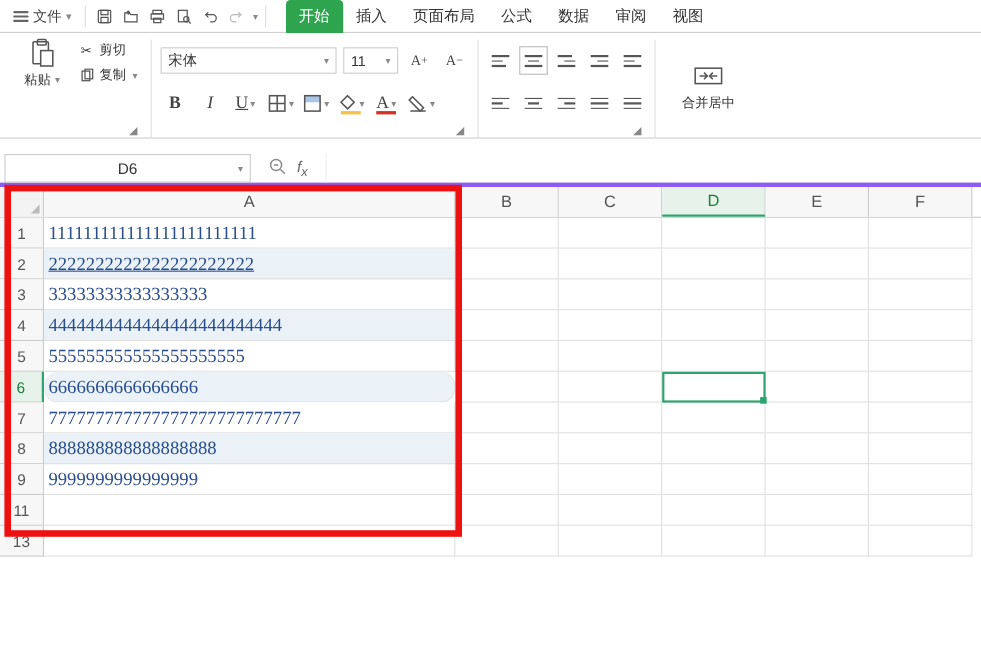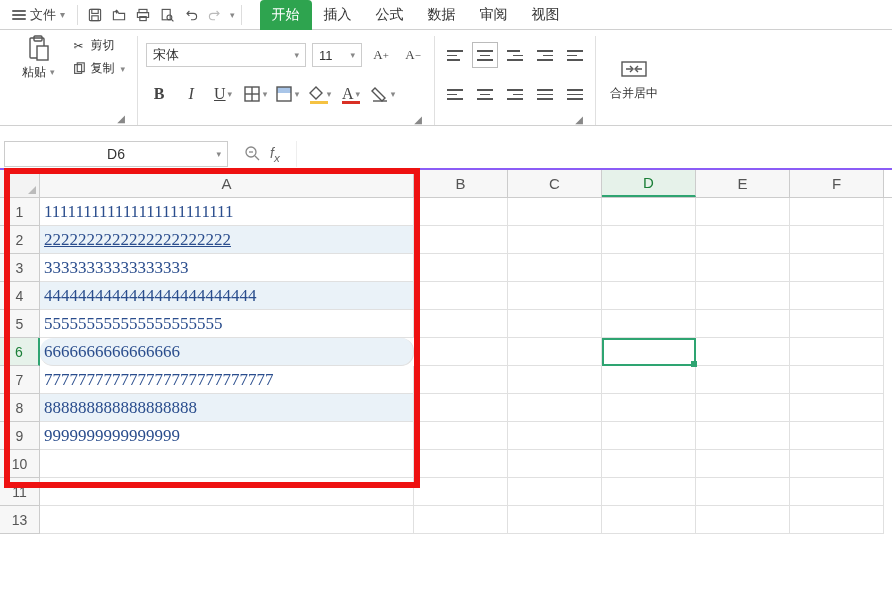--- a/index.html
+++ b/index.html
@@ -33,21 +33,21 @@
 .font-size { width: 50px; height: 24px; border: 1px solid #ccc; display: flex; align-items: center; padding: 0 6px; font-size: 13px; justify-content: space-between; cursor: pointer; }
 .fmtbtn { width: 26px; height: 26px; display: flex; align-items: center; justify-content: center; cursor: pointer; font-family: "Times New Roman", serif; font-size: 16px; color: #444; position: relative; }
 .fmtbtn svg { width: 18px; height: 18px; stroke: #555; fill: none; stroke-width: 1.4; }
 .fmtbtn .bar { position: absolute; bottom: 3px; left: 4px; right: 4px; height: 3px; }
 .alignbtn { width: 24px; height: 24px; display: flex; flex-direction: column; justify-content: center; gap: 3px; padding: 4px; cursor: pointer; }
 .alignbtn span { height: 1.5px; background: #555; }
 .aL span:nth-child(2){width:60%} .aC span:nth-child(2){width:60%;align-self:center} .aR span:nth-child(2){width:60%;align-self:flex-end}
 .corner-arrow { font-size: 10px; color: #888; text-align: right; padding-right: 4px; cursor: pointer; height: 12px; }
 
 
-.fxbar-area { height: 44px; padding-top: 14px; border-bottom: 2px solid #8b5cf6; display: flex; align-items: center; }
+.fxbar-area { height: 44px; padding-top: 14px; border-bottom: 4px solid #8b5cf6; display: flex; align-items: center; }
 .namebox { width: 224px; height: 26px; border: 1px solid #ccc; display: flex; align-items: center; justify-content: center; position: relative; margin-left: 4px; }
 .namebox .val { font-size: 14px; color: #333; }
 .namebox .chev { position: absolute; right: 6px; font-size: 9px; color: #888; }
 .fx-icons { display: flex; align-items: center; gap: 10px; padding: 0 16px; }
 .fx-icons .item { color: #666; cursor: pointer; font-size: 14px; font-style: italic; }
 .fxinput { flex: 1; height: 26px; border-left: 1px solid #eee; }
 
 
 .grid { position: relative; }
 .colhdr-row { display: flex; height: 28px; border-bottom: 1px solid #ccc; }
@@ -119,20 +119,21 @@
       <svg viewBox="0 0 20 20">
         <path d="M15 8H7a4 4 0 1 0 0 8h3"></path>
         <path d="M12 5l3 3-3 3"></path>
       </svg>
     </div>
   <span class="dd">▾</span>
   <div class="menu-sep"></div>
   <div class="tab-strip">
     <div class="tab active">开始</div>
     <div class="tab">插入</div>
+    <div class="tab">页面布局</div>
     <div class="tab">公式</div>
     <div class="tab">数据</div>
     <div class="tab">审阅</div>
     <div class="tab">视图</div>
   </div>
 </div>
 
 <div class="ribbon">
 
   <div class="rgroup">
@@ -280,21 +281,21 @@
       <div class="alignbtn">
           <span style="width:100%"></span>
           <span style="width:100%"></span>
           <span style="width:100%"></span>
         </div>
     </div>
     <div class="corner-arrow">◢</div>
   </div>
 
   <div class="rgroup">
-    <div class="bigbtn" style="height:84px;">
+    <div class="bigbtn" style="height:84px;margin-left:10px;">
       <div class="ico">
           <svg viewBox="0 0 28 20" width="28" height="20" fill="none" stroke="#555" stroke-width="1.4">
             <rect x="2" y="3" width="24" height="14"></rect>
             <path d="M6 10h6M16 10h6"></path>
             <path d="M10 7l3 3-3 3M18 7l-3 3 3 3"></path>
           </svg>
         </div>
       <div class="lbl">
           <span>合并居中</span>
         </div>
@@ -404,29 +405,20 @@
       <div class="row">
         <div class="rowhdr">9</div>
         <div class="cell colA" style="width: 374px;">9999999999999999</div>
         <div class="cell colB" style="width: 94px;"></div>
         <div class="cell colC" style="width: 94px;"></div>
         <div class="cell colD" style="width: 94px;"></div>
         <div class="cell colE" style="width: 94px;"></div>
         <div class="cell colF" style="width: 94px;"></div>
       </div>
       <div class="row">
-        <div class="rowhdr">10</div>
-        <div class="cell colA" style="width: 374px;"></div>
-        <div class="cell colB" style="width: 94px;"></div>
-        <div class="cell colC" style="width: 94px;"></div>
-        <div class="cell colD" style="width: 94px;"></div>
-        <div class="cell colE" style="width: 94px;"></div>
-        <div class="cell colF" style="width: 94px;"></div>
-      </div>
-      <div class="row">
         <div class="rowhdr">11</div>
         <div class="cell colA" style="width: 374px;"></div>
         <div class="cell colB" style="width: 94px;"></div>
         <div class="cell colC" style="width: 94px;"></div>
         <div class="cell colD" style="width: 94px;"></div>
         <div class="cell colE" style="width: 94px;"></div>
         <div class="cell colF" style="width: 94px;"></div>
       </div>
       <div class="row">
         <div class="rowhdr">13</div>

